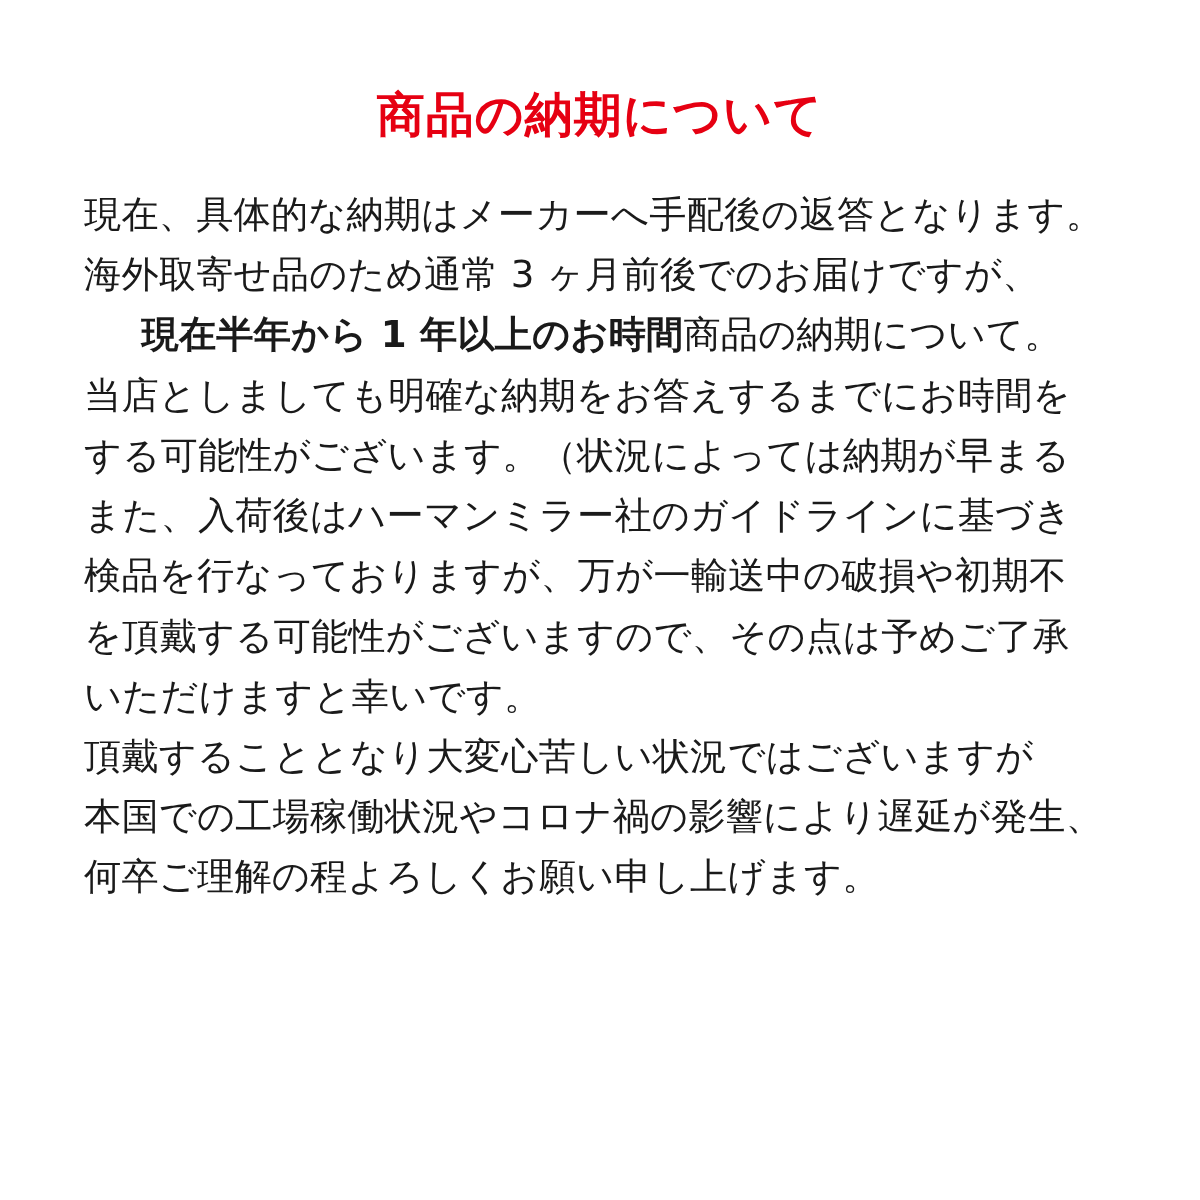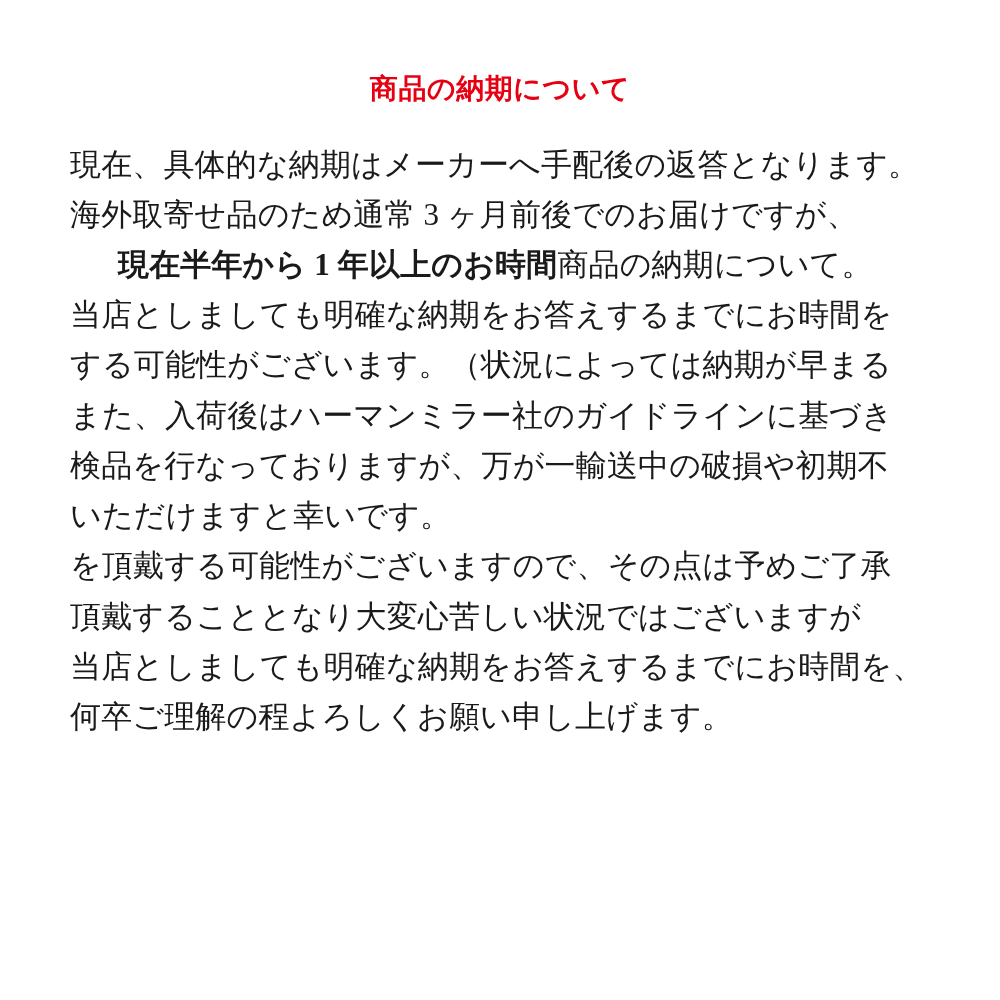--- a/index.html
+++ b/index.html
@@ -16,37 +16,36 @@
   .notice {
     width: 1000px;
     height: 1000px;
     box-sizing: border-box;
     padding: 60px 70px 40px 70px;
     background: #ffffff;
     display: block;
   }
   .notice-title {
     color: #e60012;
-    font-size: 28px;
+    font-size: 40px;
     font-weight: bold;
     text-align: center;
     letter-spacing: 0.02em;
     margin: 12px 0 34px 0;
     line-height: 1.2;
   }
   .notice-body {
     color: #1a1a1a;
     font-size: 31px;
     line-height: 1.62;
     letter-spacing: 0.005em;
     text-align: left;
   }
   .para {
     margin: 0 0 0 0;
-    font-family: Liberation Serif, serif;
   }
   .line {
     display: block;
     white-space: pre;
   }
   .strong {
     font-weight: bold;
     margin-left: 48px;
   }
 </style>
@@ -61,22 +60,22 @@
         <span class="line"><span>海外取寄せ品のため通常 3 ヶ月前後でのお届けですが、</span></span>
         <span class="line"><span class="strong">現在半年から 1 年以上のお時間</span><span>商品の納期について。</span></span>
       </p>
       <p class="para">
         <span class="line"><span>当店としましても明確な納期をお答えするまでにお時間を</span></span>
         <span class="line"><span>する可能性がございます。（状況によっては納期が早まる</span></span>
       </p>
       <p class="para">
         <span class="line"><span>また、入荷後はハーマンミラー社のガイドラインに基づき</span></span>
         <span class="line"><span>検品を行なっておりますが、万が一輸送中の破損や初期不</span></span>
+        <span class="line"><span>を頂戴する可能性がございますので、その点は予めご了承</span></span>
         <span class="line"><span>いただけますと幸いです。</span></span>
-        <span class="line"><span>を頂戴する可能性がございますので、その点は予めご了承</span></span>
       </p>
       <p class="para">
         <span class="line"><span>頂戴することとなり大変心苦しい状況ではございますが</span></span>
-        <span class="line"><span>当店としましても明確な納期をお答えするまでにお時間を、</span></span>
+        <span class="line"><span>本国での工場稼働状況やコロナ禍の影響により遅延が発生、</span></span>
         <span class="line"><span>何卒ご理解の程よろしくお願い申し上げます。</span></span>
       </p>
     </div>
 </div>
 
 </body></html>

